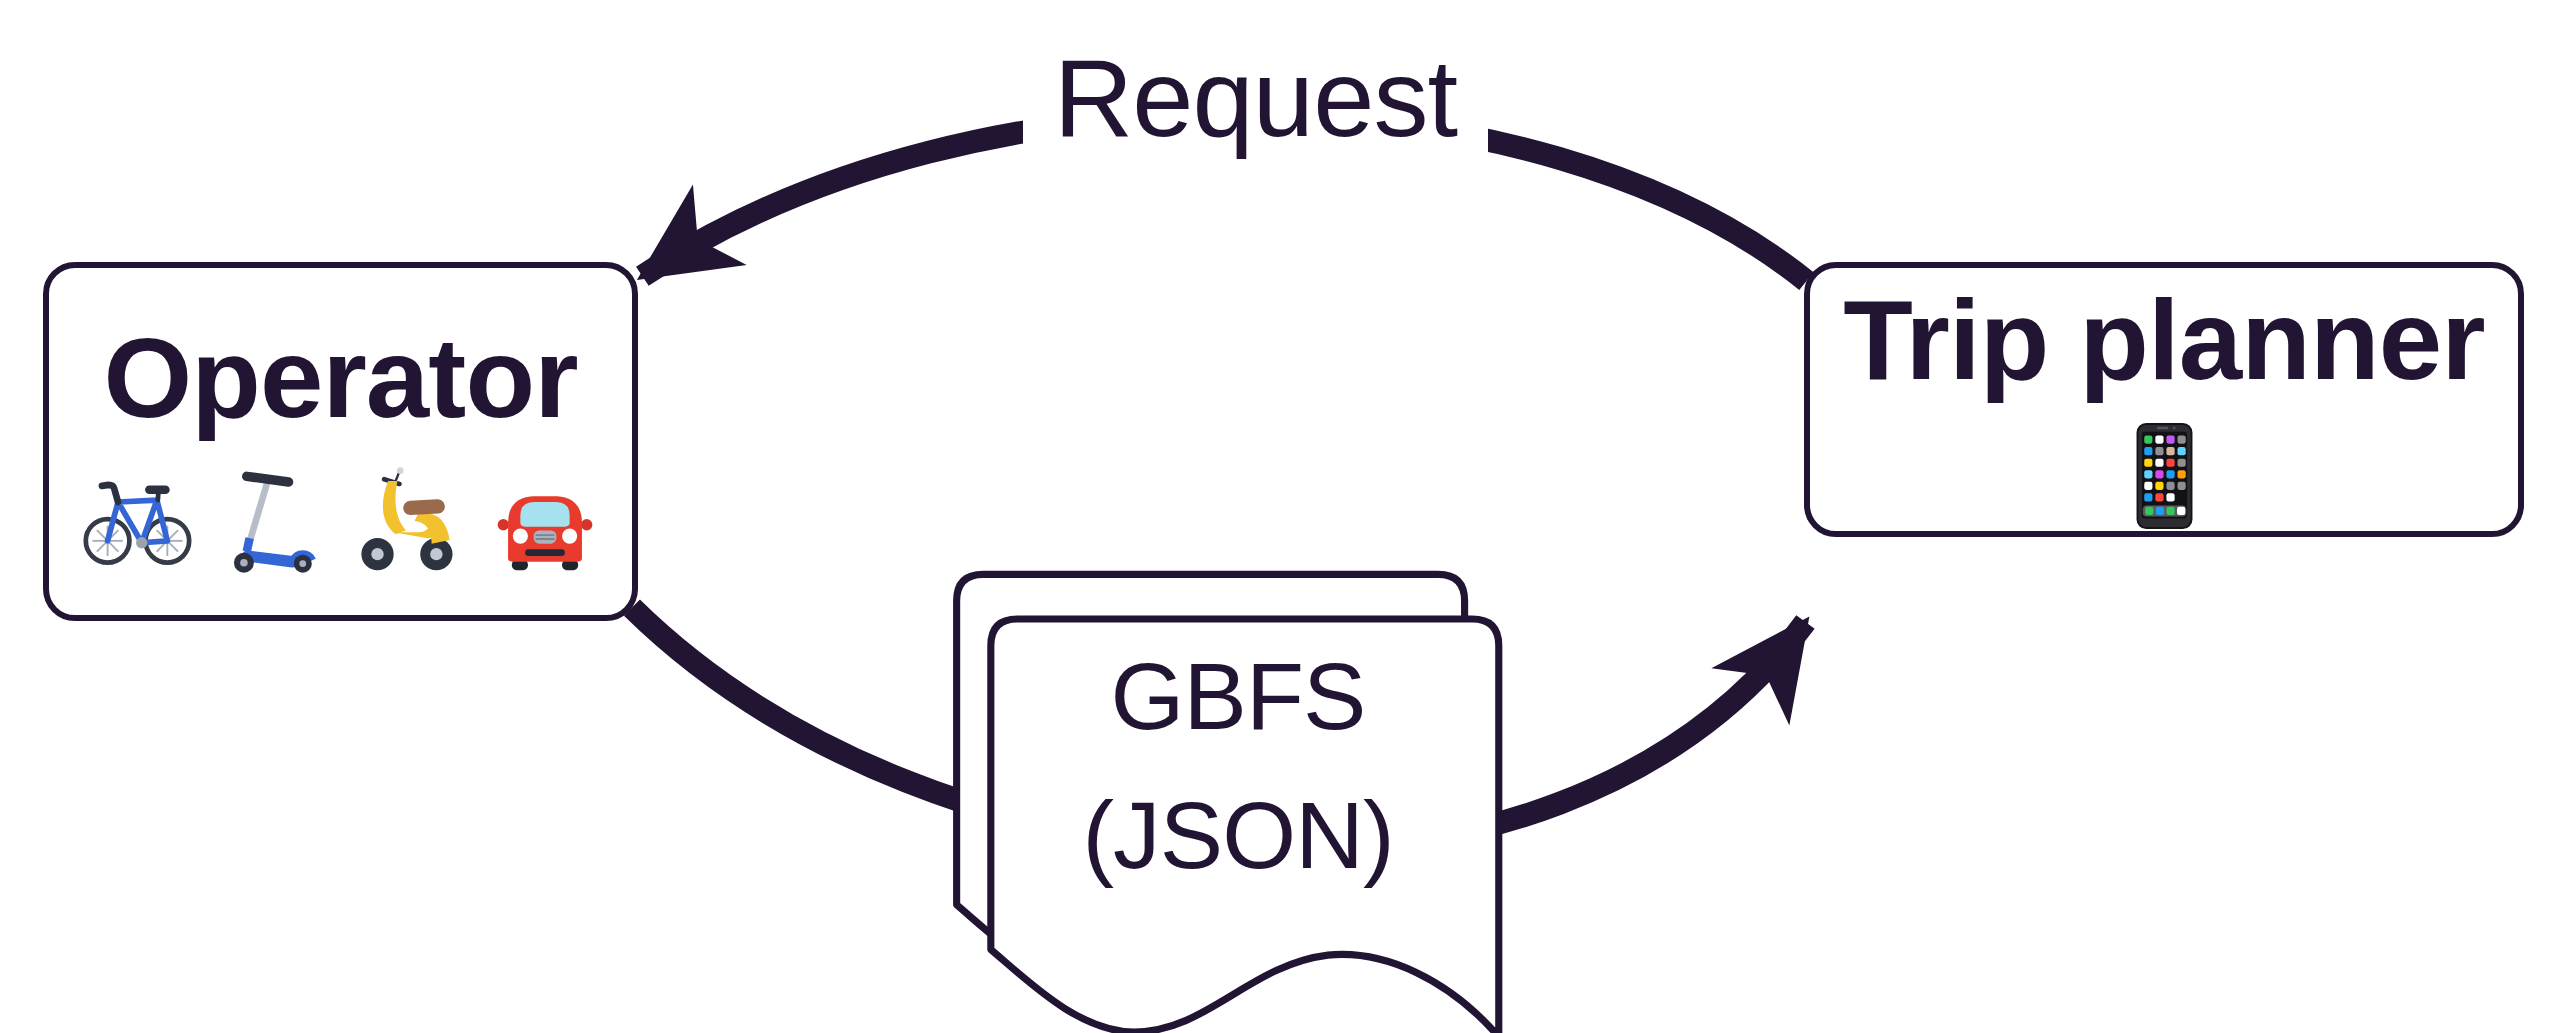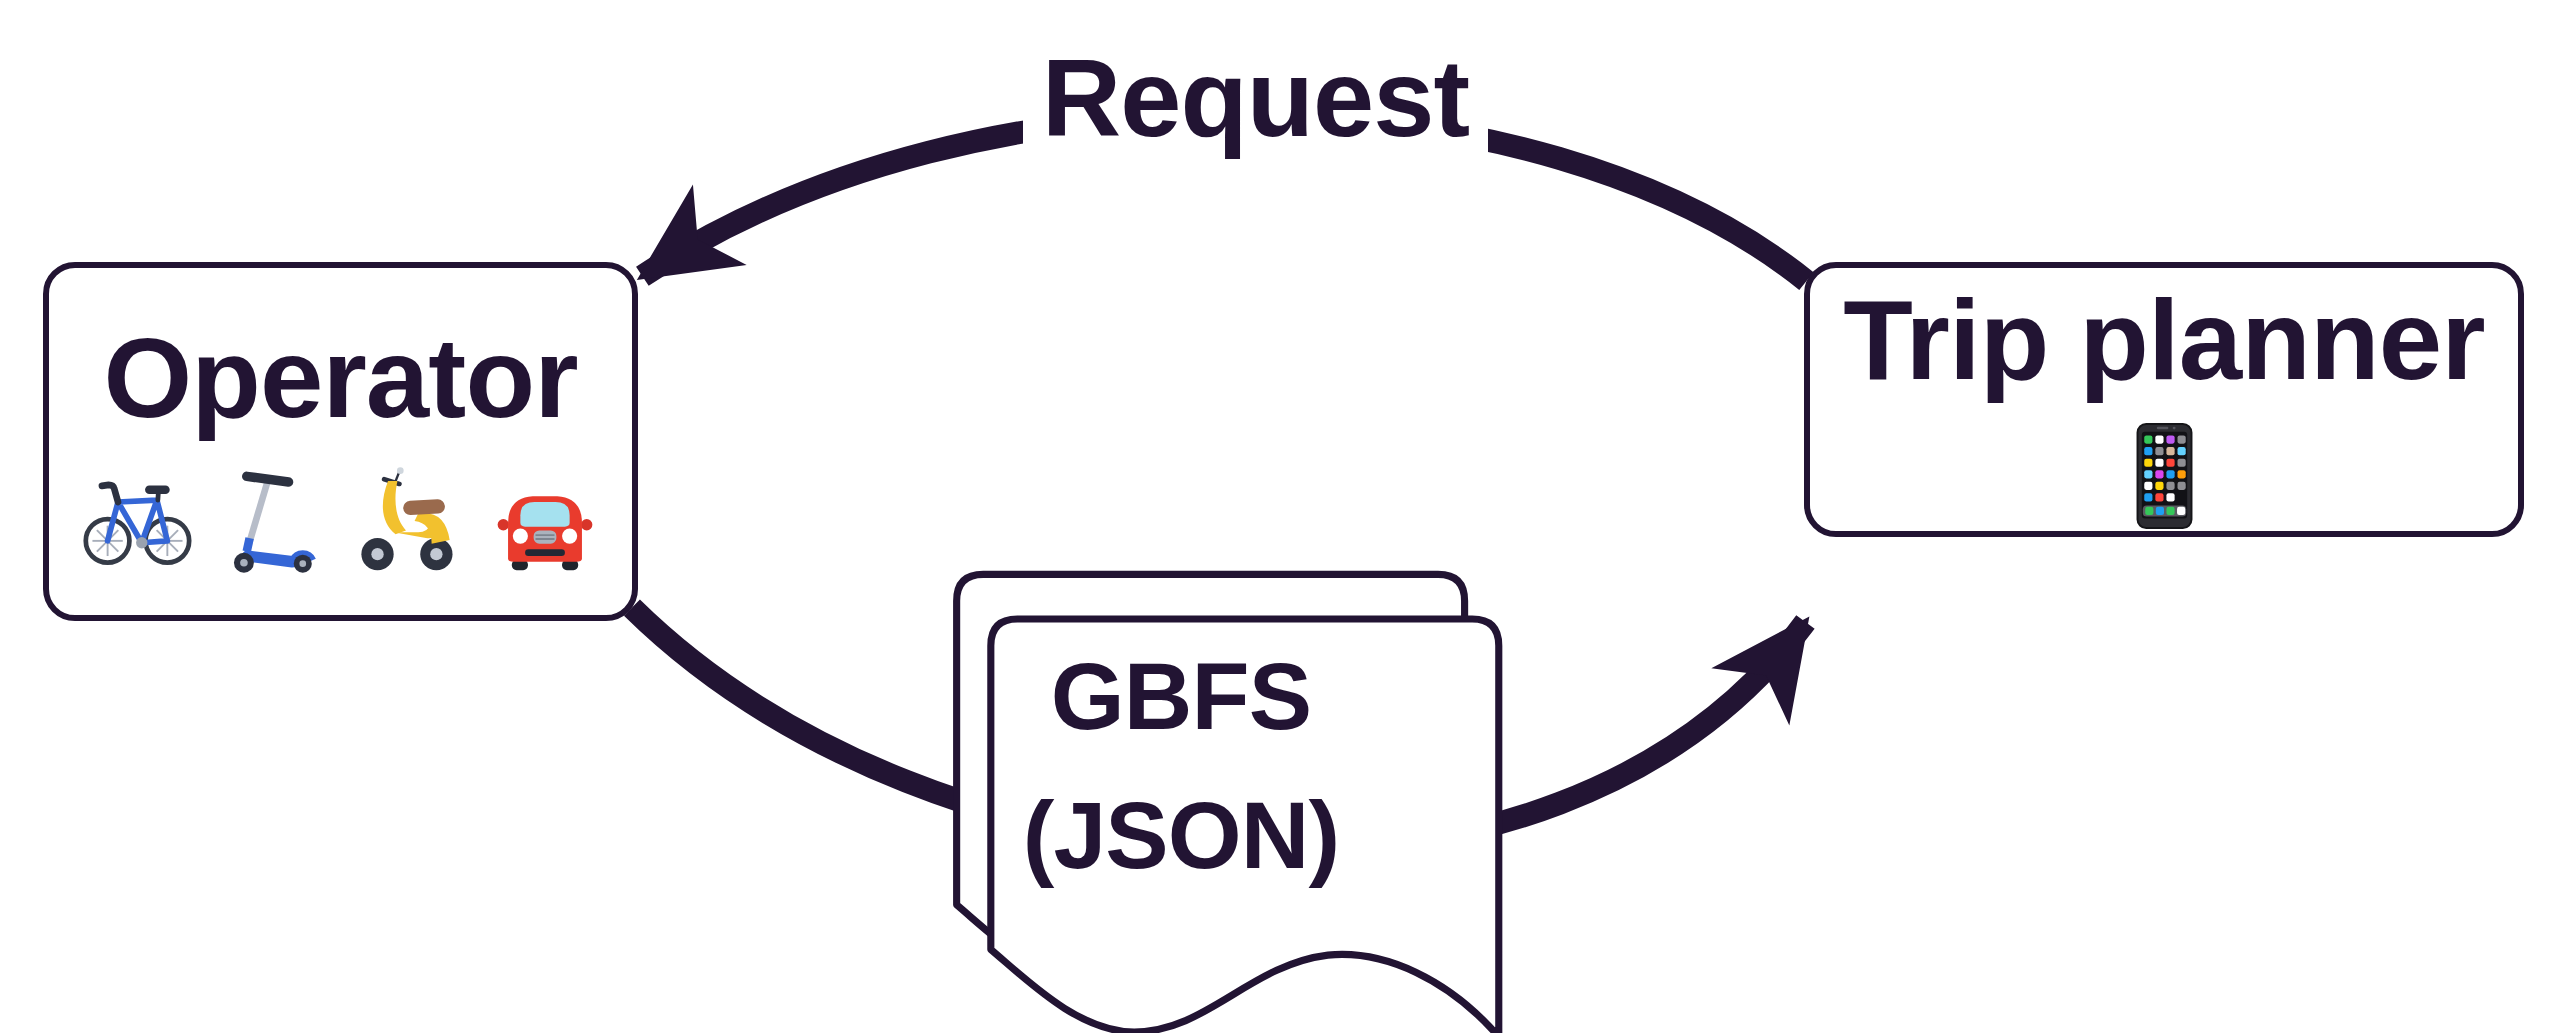--- a/index.html
+++ b/index.html
@@ -22,27 +22,27 @@
     display:flex; flex-direction:column; align-items:center; justify-content:center; gap:11.4px;
   }
   #operator-box{left:43px; top:262px; width:595px; height:359px;gap:13px;}
   #tripplanner-box{left:1804px; top:262px; width:720px; height:275px;}
   .node-label{
     font-size:114px; font-weight:700; line-height:142px; letter-spacing:-0.9px;
     color:var(--ink); white-space:nowrap;
   }
   .icon-row{display:flex; align-items:flex-end; gap:26.6px; height:114px;}
   .icon-row svg{display:block;}
-  .edge-label{position:absolute; text-align:center; font-weight:700; color:var(--ink);}
+  .edge-label{position:absolute; text-align:center; font-weight:400; color:var(--ink);}
   #request-label{
     left:1023px; top:26.6px; width:465px; height:142px; line-height:142px;
     font-size:110px; background:var(--paper); letter-spacing:-0.9px;
   }
   #gbfs-label{
-    left:934px; top:627px; width:494px; font-size:95px; line-height:139px; letter-spacing:-0.9px;
+    left:991px; top:627px; width:494px; font-size:95px; line-height:139px; letter-spacing:-0.9px;
   }
   .tire{fill:#ffffff; stroke:#353b47; stroke-width:5px;}
   .spoke{stroke:#a7aeba; stroke-width:2px;}
   .bframe{fill:none; stroke:var(--bicycle_blue); stroke-width:6px; stroke-linecap:round; stroke-linejoin:round;}
   .darkpart{stroke:#2c3140; fill:none; stroke-linecap:round;}
 </style>
 </head>
 <body>
 
 <div class="stage">

